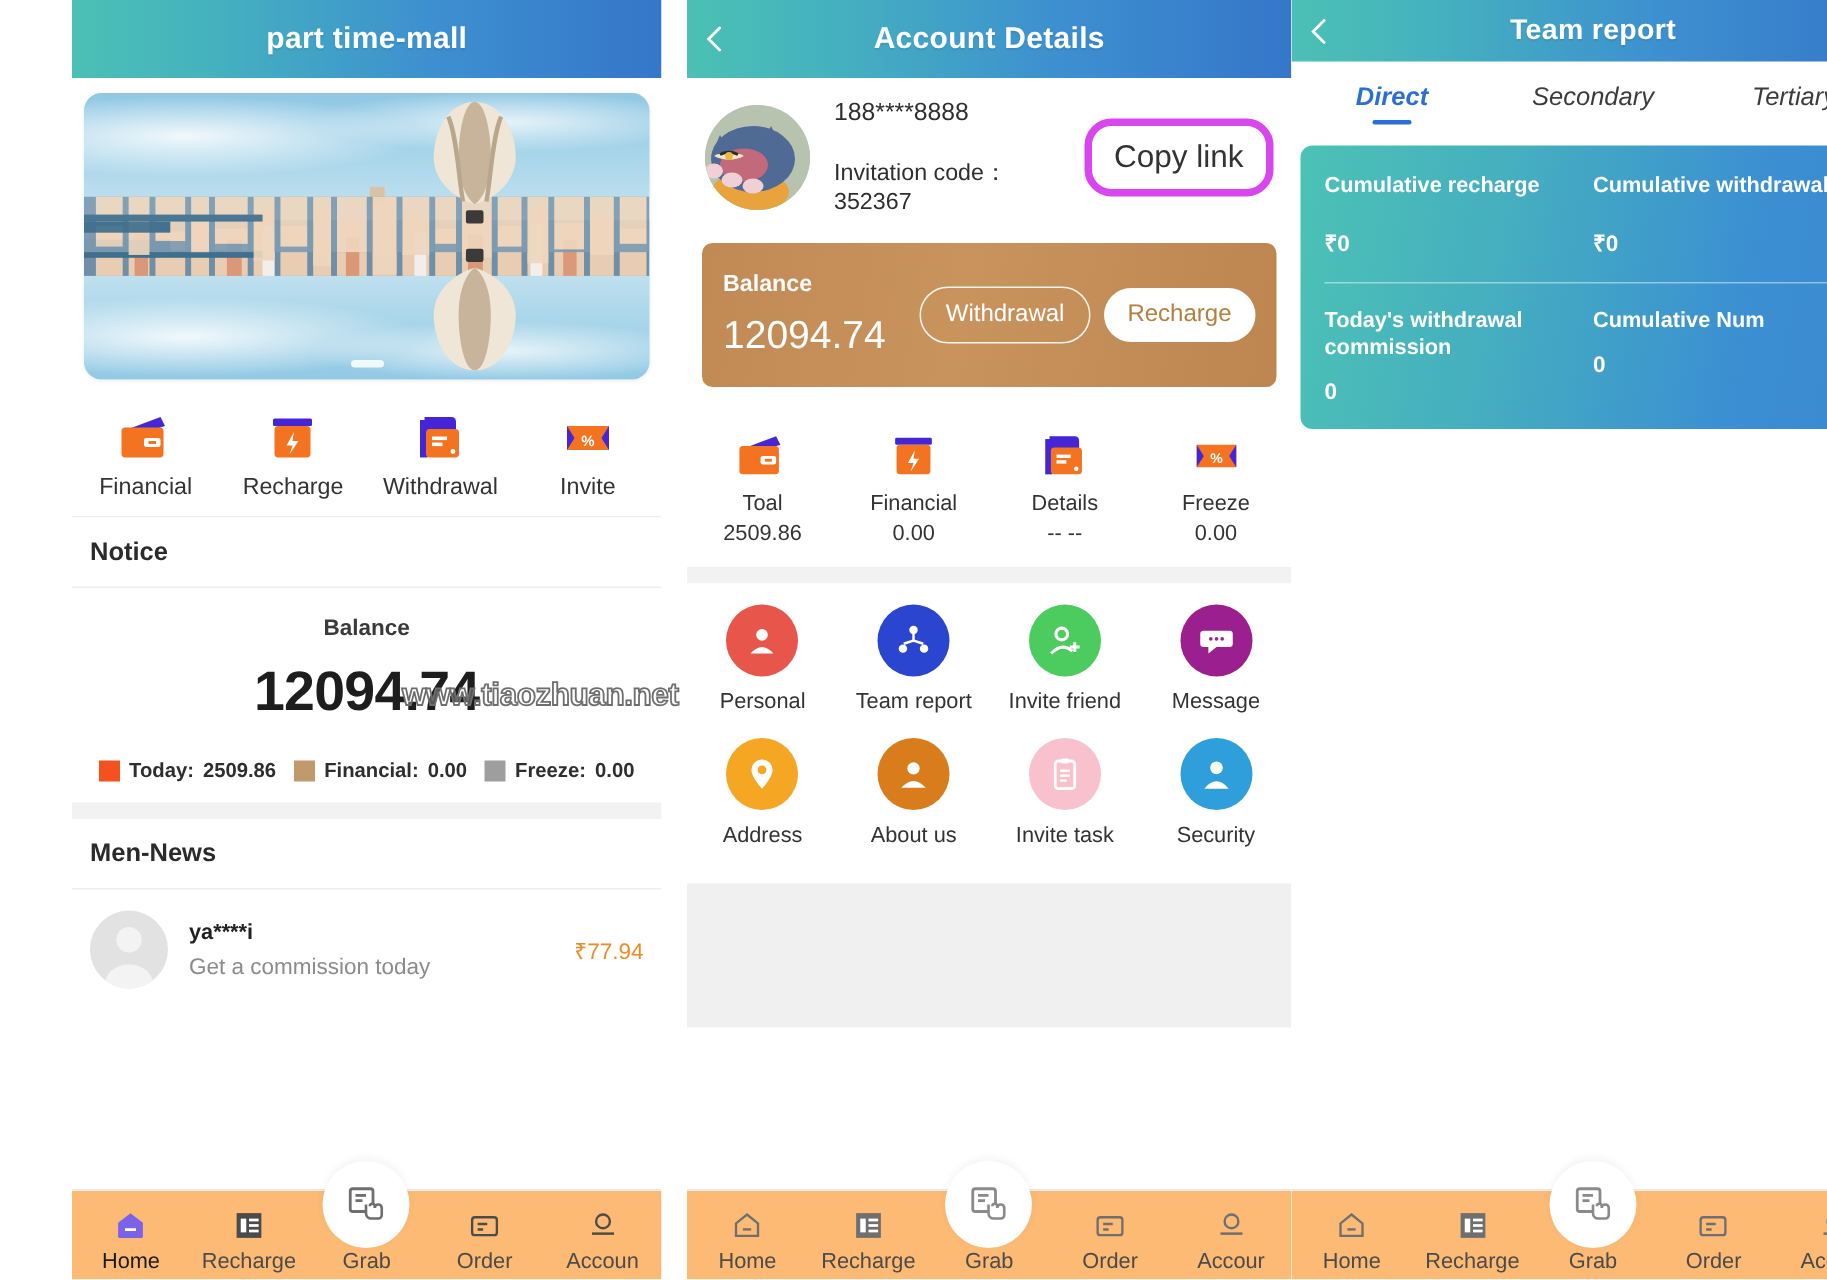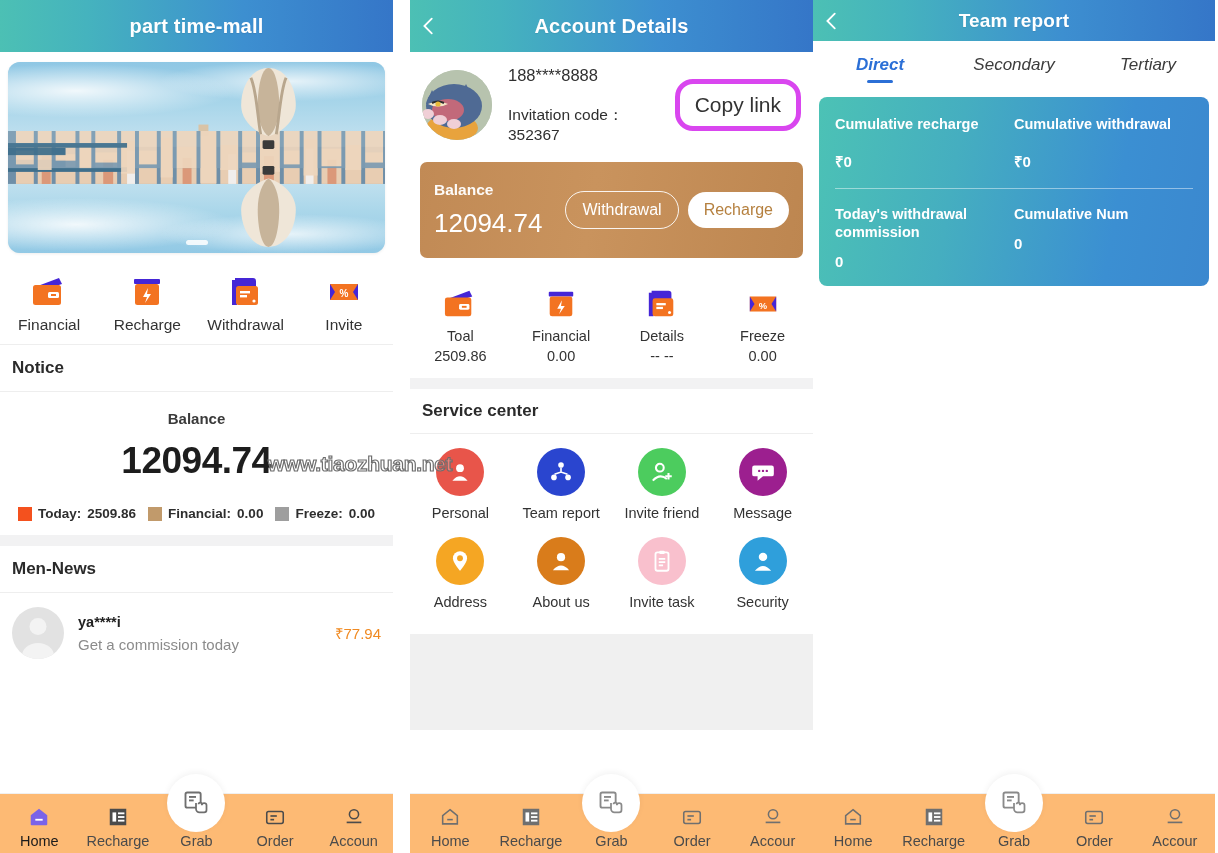--- a/index.html
+++ b/index.html
@@ -2,21 +2,21 @@
 <html><head>
 <meta charset="utf-8">
 <style>
   * { box-sizing: border-box; margin: 0; padding: 0; }
   html, body {
     width: 1218px; height: 853px;
     background: #ffffff;
     font-family: "Liberation Sans", sans-serif;
     overflow: hidden;
   }
-  #stage { position: relative; width: 1218px; height: 853px; display: flex; background: #fff; }
+  #stage { position: relative; width: 1218px; height: 853px; display: flex; background: #fff; padding-left: 48px; }
 
   
   .panel { position: relative; height: 853px; background: #fff; overflow: hidden; flex: 0 0 auto; }
   .panel-1 { width: 393px; }
   .gap { flex: 0 0 auto; width: 17px; background: #fff; height: 853px; }
   .panel-2 { width: 403px; }
   .panel-3 { width: 402px; }
 
   
   .appbar {
@@ -515,21 +515,20 @@
           <path d="M6 9 l5 8 l-5 8 Z" fill="#4526d6"></path>
           <path d="M34 9 l-5 8 l5 8 Z" fill="#4526d6"></path>
           <text x="20" y="22" font-size="10" font-weight="bold" fill="#ffffff" text-anchor="middle" font-family="Liberation Sans, sans-serif">%</text>
         </svg>
         <span class="stat-label">Freeze</span>
         <span class="stat-val">0.00</span>
       </div>
     </div>
 
     <div class="spacer-gray"></div>
-    <div class="svc-head">Service center</div>
 
     <div class="svc-grid">
       <div class="svc-cell">
         <span class="svc-circle" style="background:#e8554a">
           <svg width="26" height="26" viewBox="0 0 24 24">
               <circle cx="12" cy="8.5" r="3.6" fill="#fff"></circle>
               <path d="M5 20 q7 -8 14 0 Z" fill="#fff"></path>
             </svg>
         </span>
         <span class="svc-label">Personal</span>

